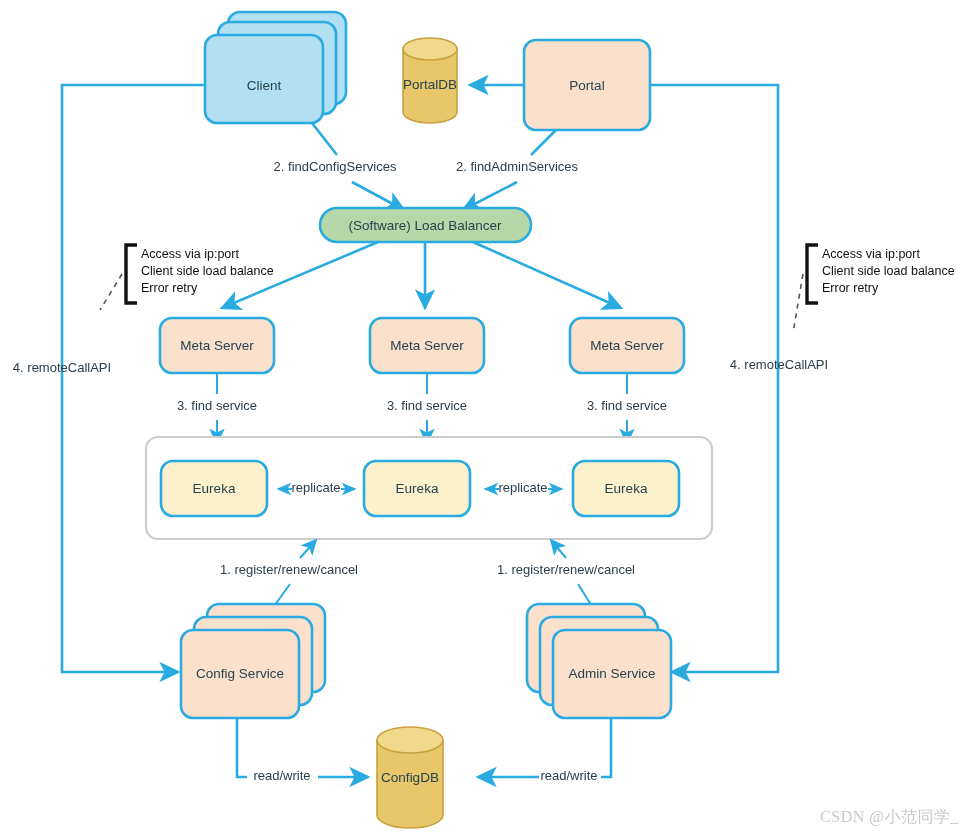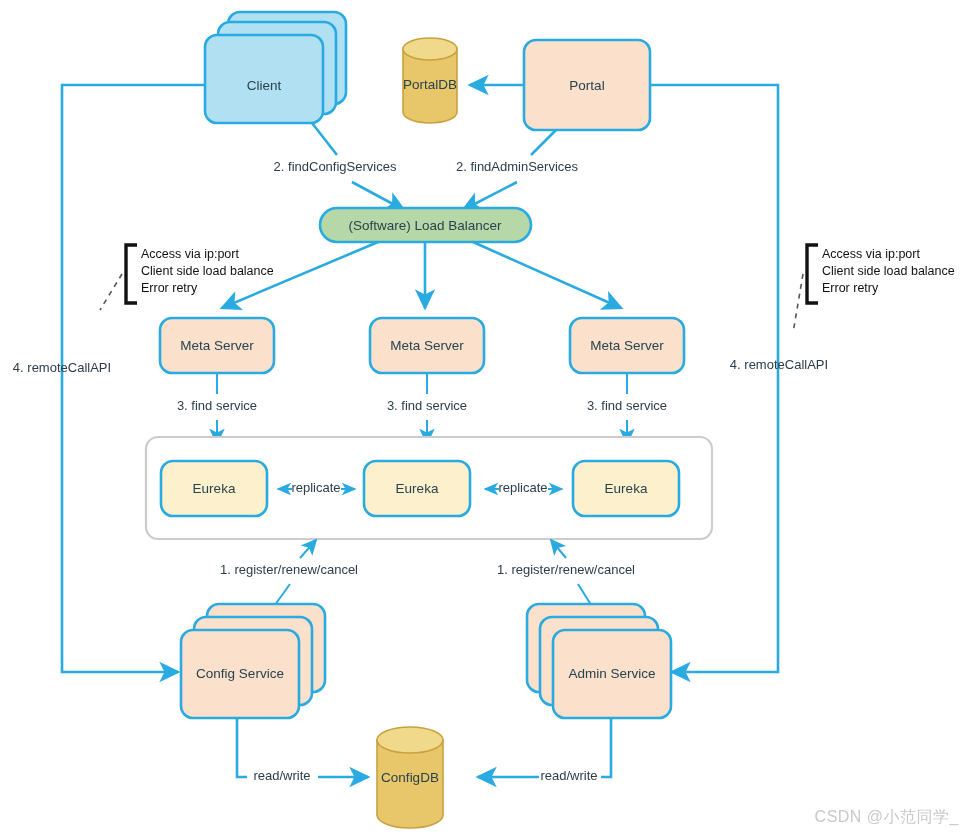--- a/index.html
+++ b/index.html
@@ -2,21 +2,21 @@
 <html><head>
 <meta charset="utf-8">
 <style>
   html,body{margin:0;padding:0;background:#ffffff;}
   body{font-family:"Liberation Sans","DejaVu Sans",sans-serif;}
   #canvas{position:relative;width:973px;height:838px;background:#ffffff;overflow:hidden;}
   svg#diagram{position:absolute;left:0;top:0;width:973px;height:838px;}
   .node-label{font-family:"Liberation Sans","DejaVu Sans",sans-serif;font-size:13.5px;fill:#27434d;text-anchor:middle;dominant-baseline:middle;}
   .edge-label{font-family:"Liberation Sans","DejaVu Sans",sans-serif;font-size:13px;fill:#2b3d4a;text-anchor:middle;dominant-baseline:middle;}
   .note-text{font-family:"Liberation Sans","DejaVu Sans",sans-serif;font-size:12.5px;fill:#111111;dominant-baseline:middle;}
-  .watermark{position:absolute;right:14px;bottom:10px;font-family:Liberation Sans, sans-serif;font-size:16px;color:#c9c9c9;letter-spacing:0.5px;white-space:nowrap;}
+  .watermark{position:absolute;right:14px;bottom:10px;font-family:Liberation Serif, serif;font-size:16px;color:#c9c9c9;letter-spacing:0.5px;white-space:nowrap;}
   .link{fill:none;stroke:#29abe2;stroke-width:2.6;}
   .link-thin{fill:none;stroke:#29abe2;stroke-width:2;}
   .bracket{fill:none;stroke:#111111;stroke-width:3.4;}
   .leader{fill:none;stroke:#555555;stroke-width:1.6;stroke-dasharray:5 5;}
   .grpbox{fill:#ffffff;stroke:#cccccc;stroke-width:2.2;}
 </style>
 </head>
 <body>
 
 <div id="canvas">

